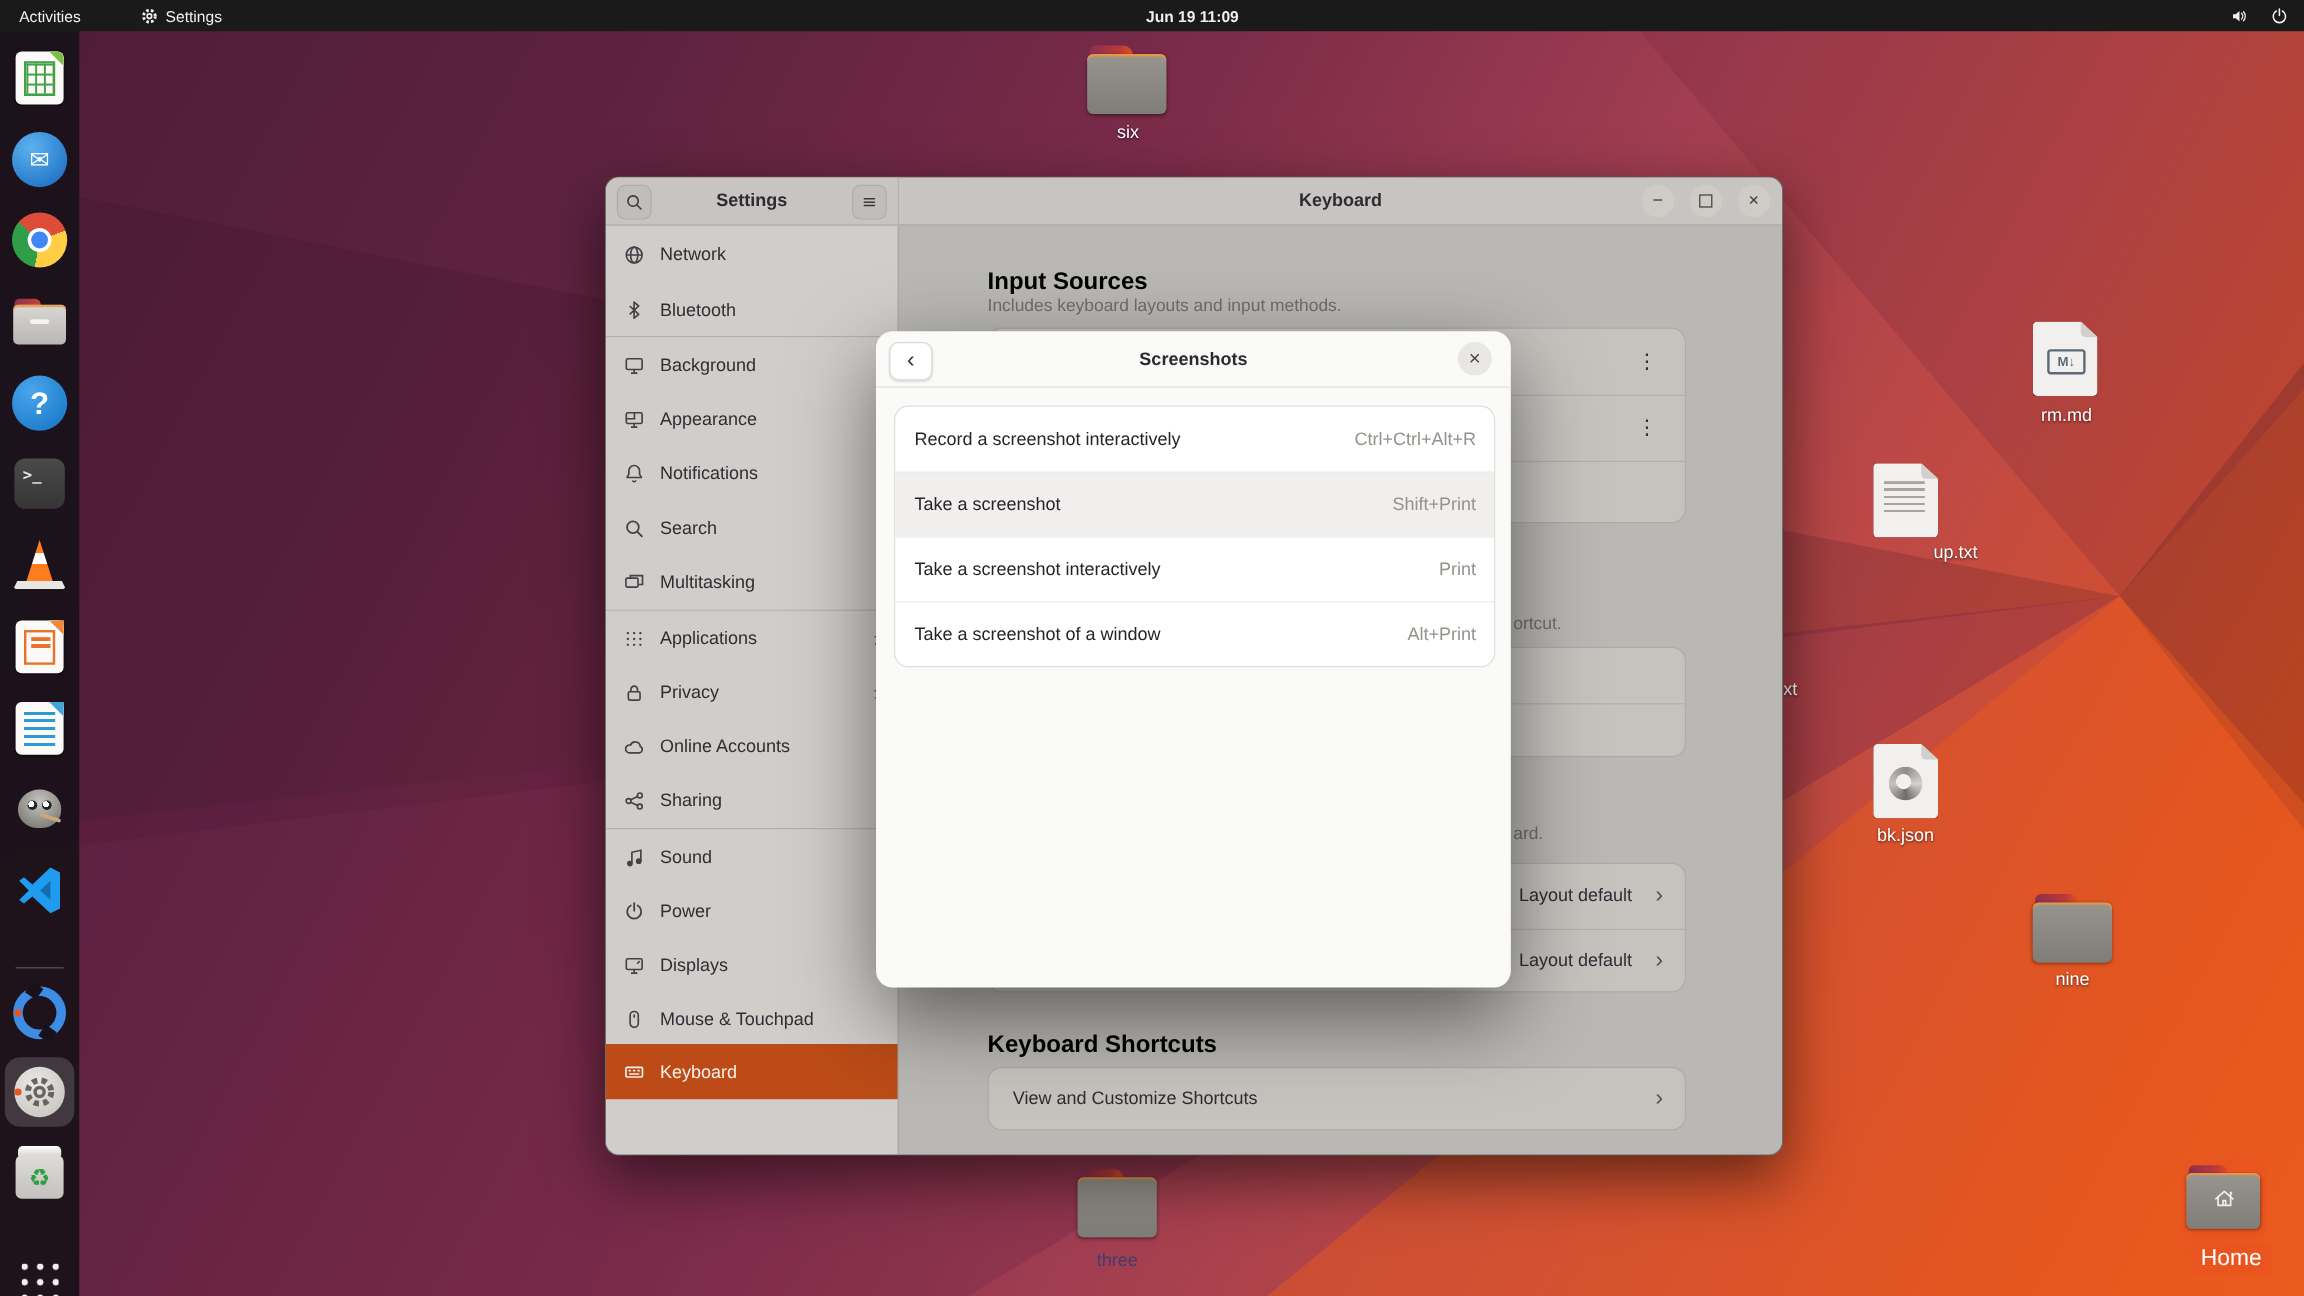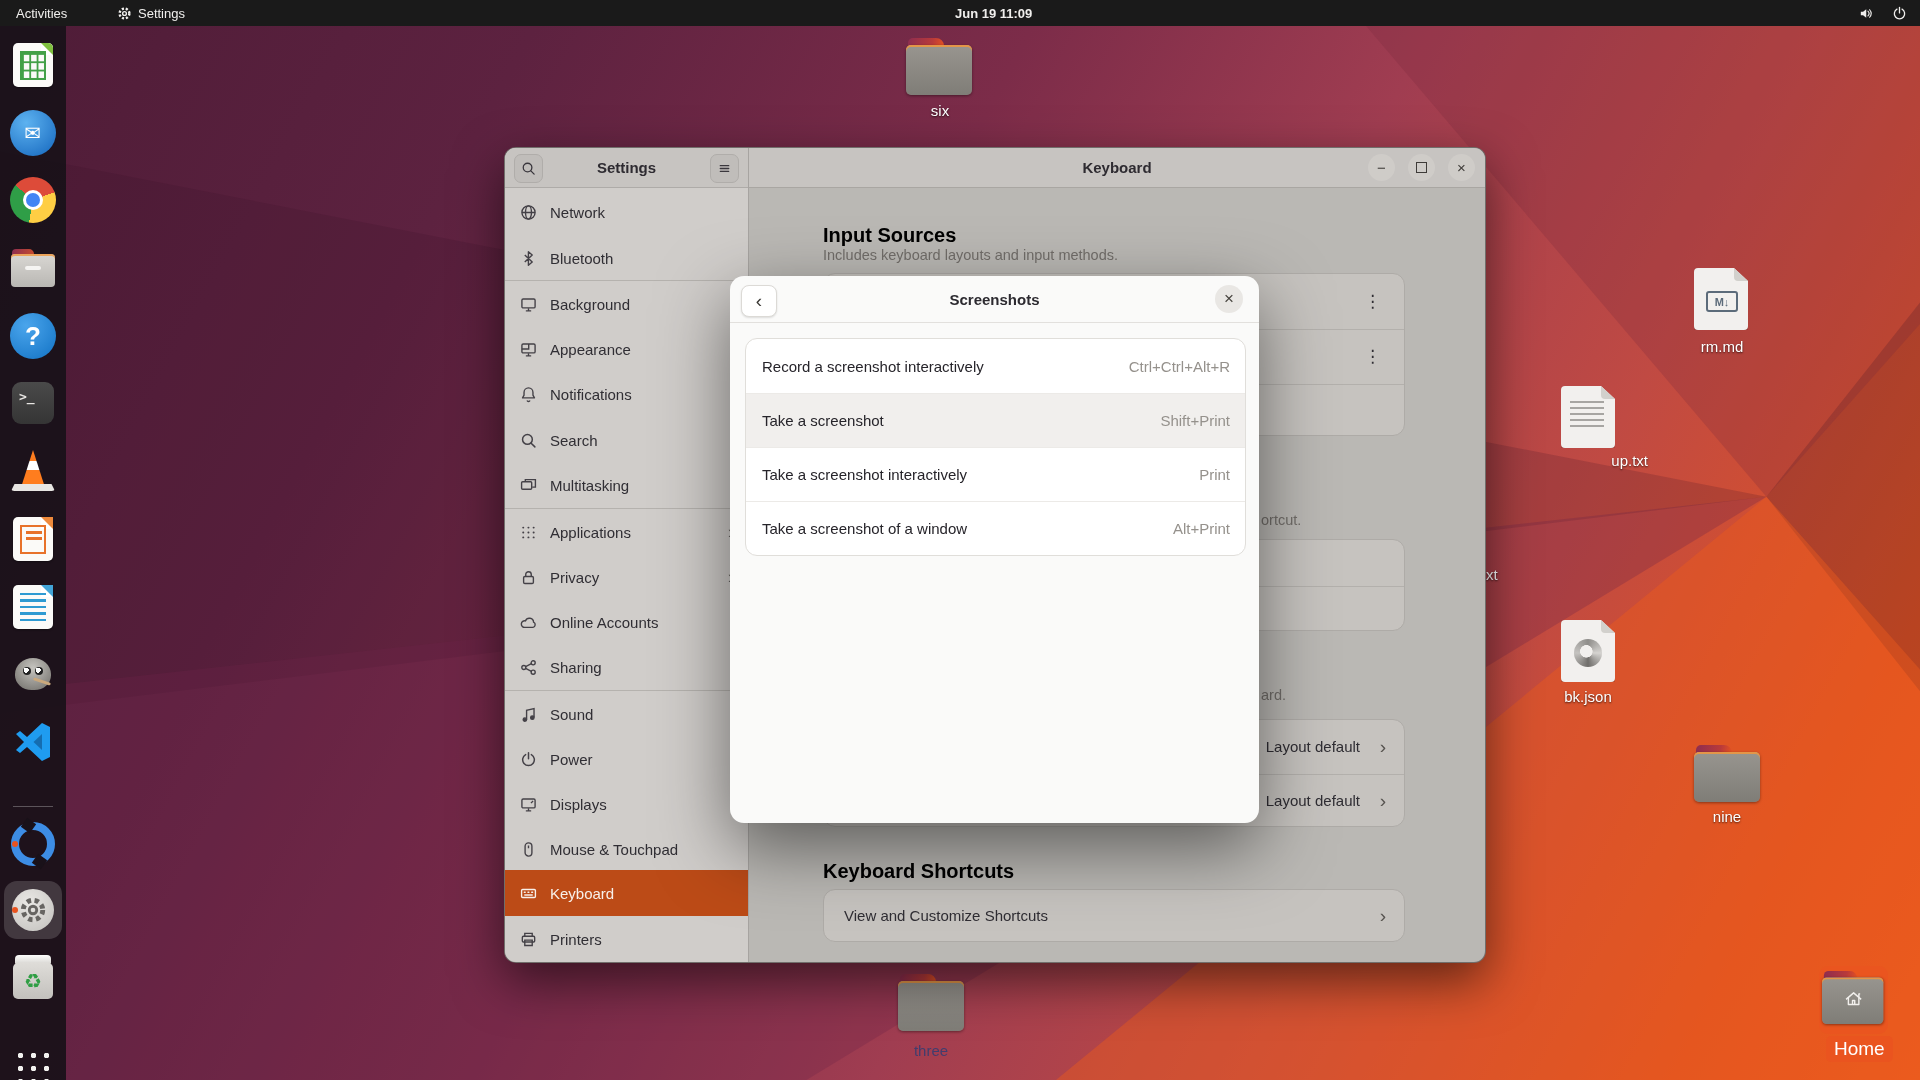--- a/index.html
+++ b/index.html
@@ -393,26 +393,20 @@
             <use href="#i-displays"></use>
           </svg>
           <span>Displays</span>
         </div>
       <div class="sitem sel" style="top:722px;">
           <svg>
             <use href="#i-keyboard"></use>
           </svg>
           <span>Keyboard</span>
         </div>
-      <div class="sitem" style="top:768px;">
-          <svg>
-            <use href="#i-printer"></use>
-          </svg>
-          <span>Printers</span>
-        </div>
     </div>
 
     <div id="mainhead">
       <div class="mtitle">Keyboard</div>
       <div class="wbtn" style="right:90px;">
           <span>−</span>
         </div>
       <div class="wbtn" style="right:50px;">
           <span class="maxbox"></span>
         </div>

